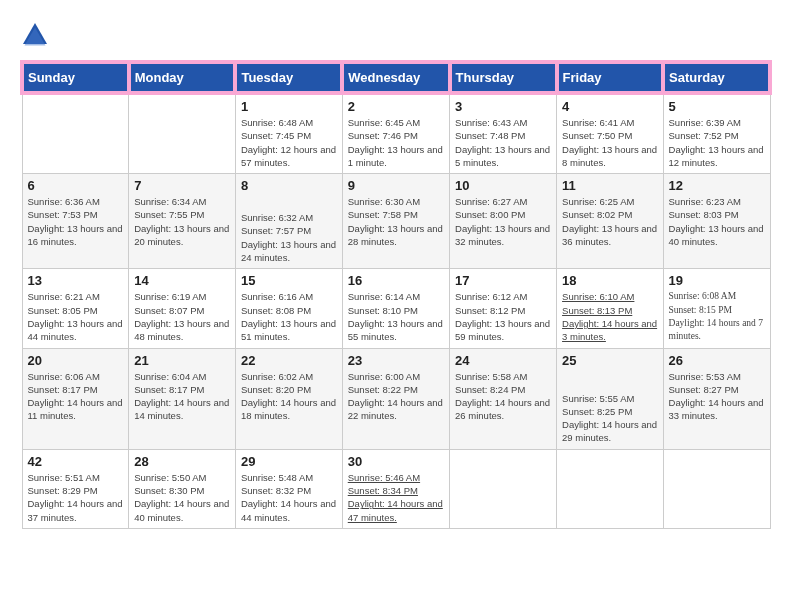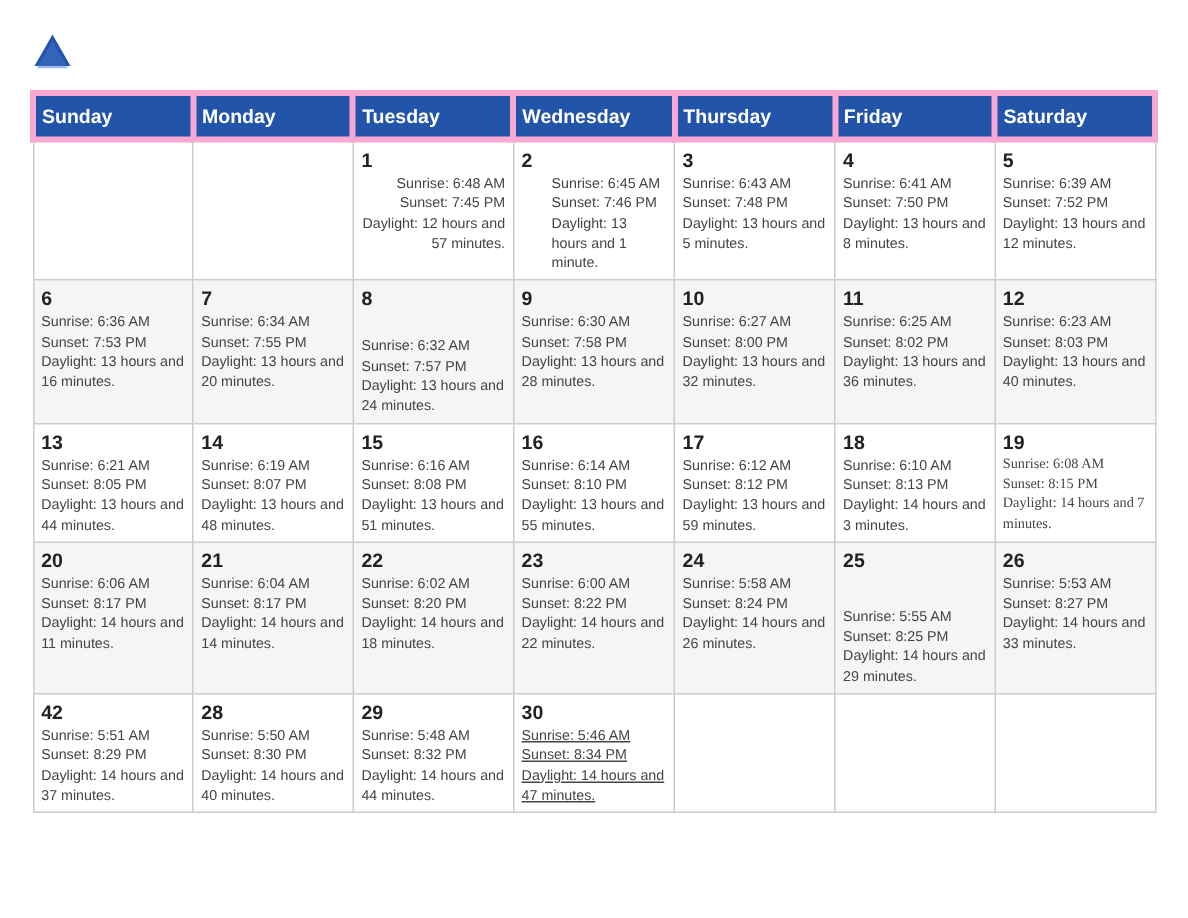--- a/index.html
+++ b/index.html
@@ -119,27 +119,27 @@
         <th>Friday</th>
         <th>Saturday</th>
       </tr>
   </thead>
   <tbody id="calendar-body">
   <tr>
         <td class="empty-cell"></td>
         <td class="empty-cell"></td>
         <td>
           <span class="day-number">1</span>
-          <div class="day-text" style="white-space: pre-line; text-align: right;">Sunrise: 6:48 AM
+          <div class="day-text" style="white-space: pre-line;">Sunrise: 6:48 AM
 Sunset: 7:45 PM
 Daylight: 12 hours and 57 minutes.</div>
         </td>
         <td>
           <span class="day-number">2</span>
-          <div class="day-text" style="white-space: pre-line; margin-left: 20px;">Sunrise: 6:45 AM
+          <div class="day-text" style="white-space: pre-line;">Sunrise: 6:45 AM
 Sunset: 7:46 PM
 Daylight: 13 hours and 1 minute.</div>
         </td>
         <td>
           <span class="day-number">3</span>
           <div class="day-text" style="white-space: pre-line;">Sunrise: 6:43 AM
 Sunset: 7:48 PM
 Daylight: 13 hours and 5 minutes.</div>
         </td>
         <td>
@@ -225,21 +225,21 @@
 Daylight: 13 hours and 55 minutes.</div>
         </td>
         <td>
           <span class="day-number">17</span>
           <div class="day-text" style="white-space: pre-line;">Sunrise: 6:12 AM
 Sunset: 8:12 PM
 Daylight: 13 hours and 59 minutes.</div>
         </td>
         <td>
           <span class="day-number">18</span>
-          <div class="day-text" style="white-space: pre-line;">Sunrise: 6:10 AM
+          <div class="day-text" style="white-space: pre-line; text-decoration: underline;">Sunrise: 6:10 AM
 Sunset: 8:13 PM
 Daylight: 14 hours and 3 minutes.</div>
         </td>
         <td>
           <span class="day-number">19</span>
           <div class="day-text" style="white-space: pre-line; font-family: Liberation Serif, serif;">Sunrise: 6:08 AM
 Sunset: 8:15 PM
 Daylight: 14 hours and 7 minutes.</div>
         </td>
       </tr>

